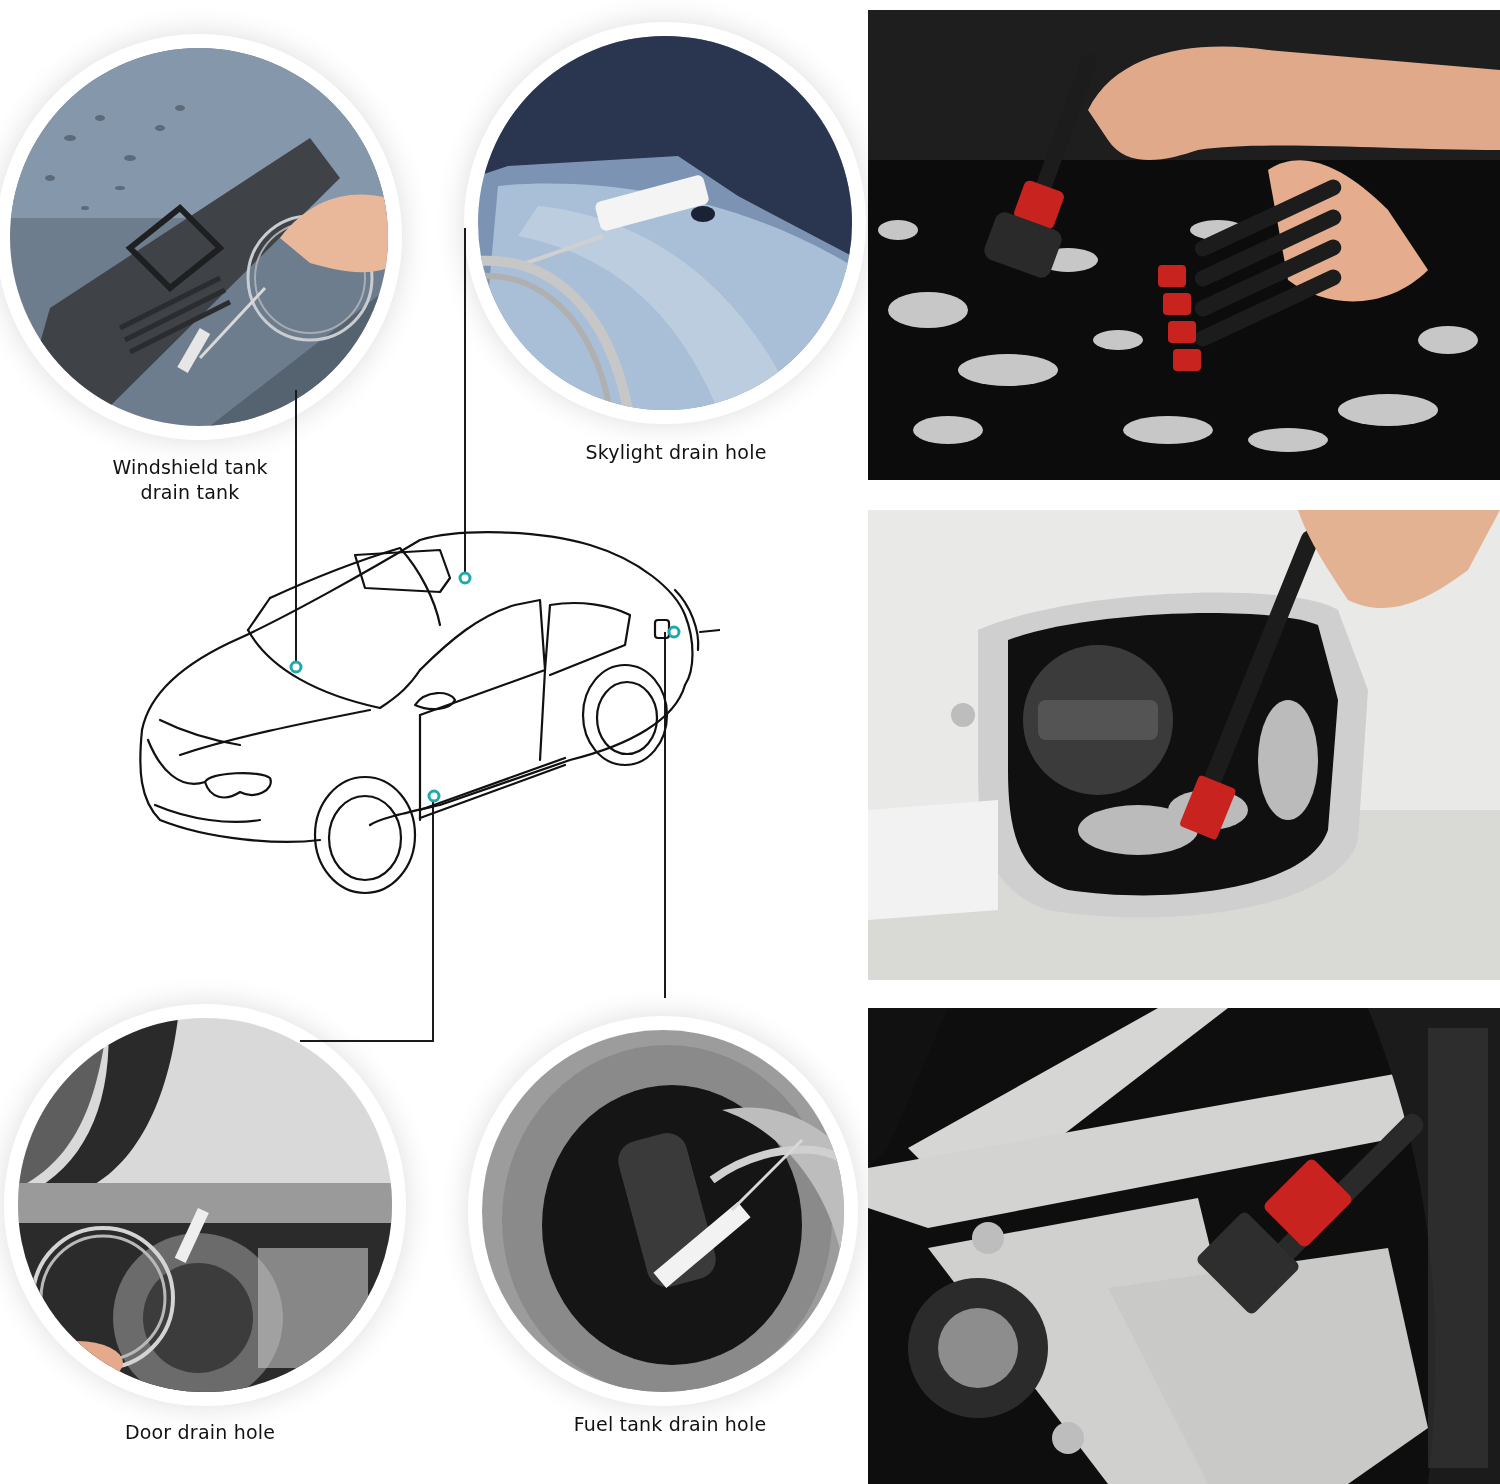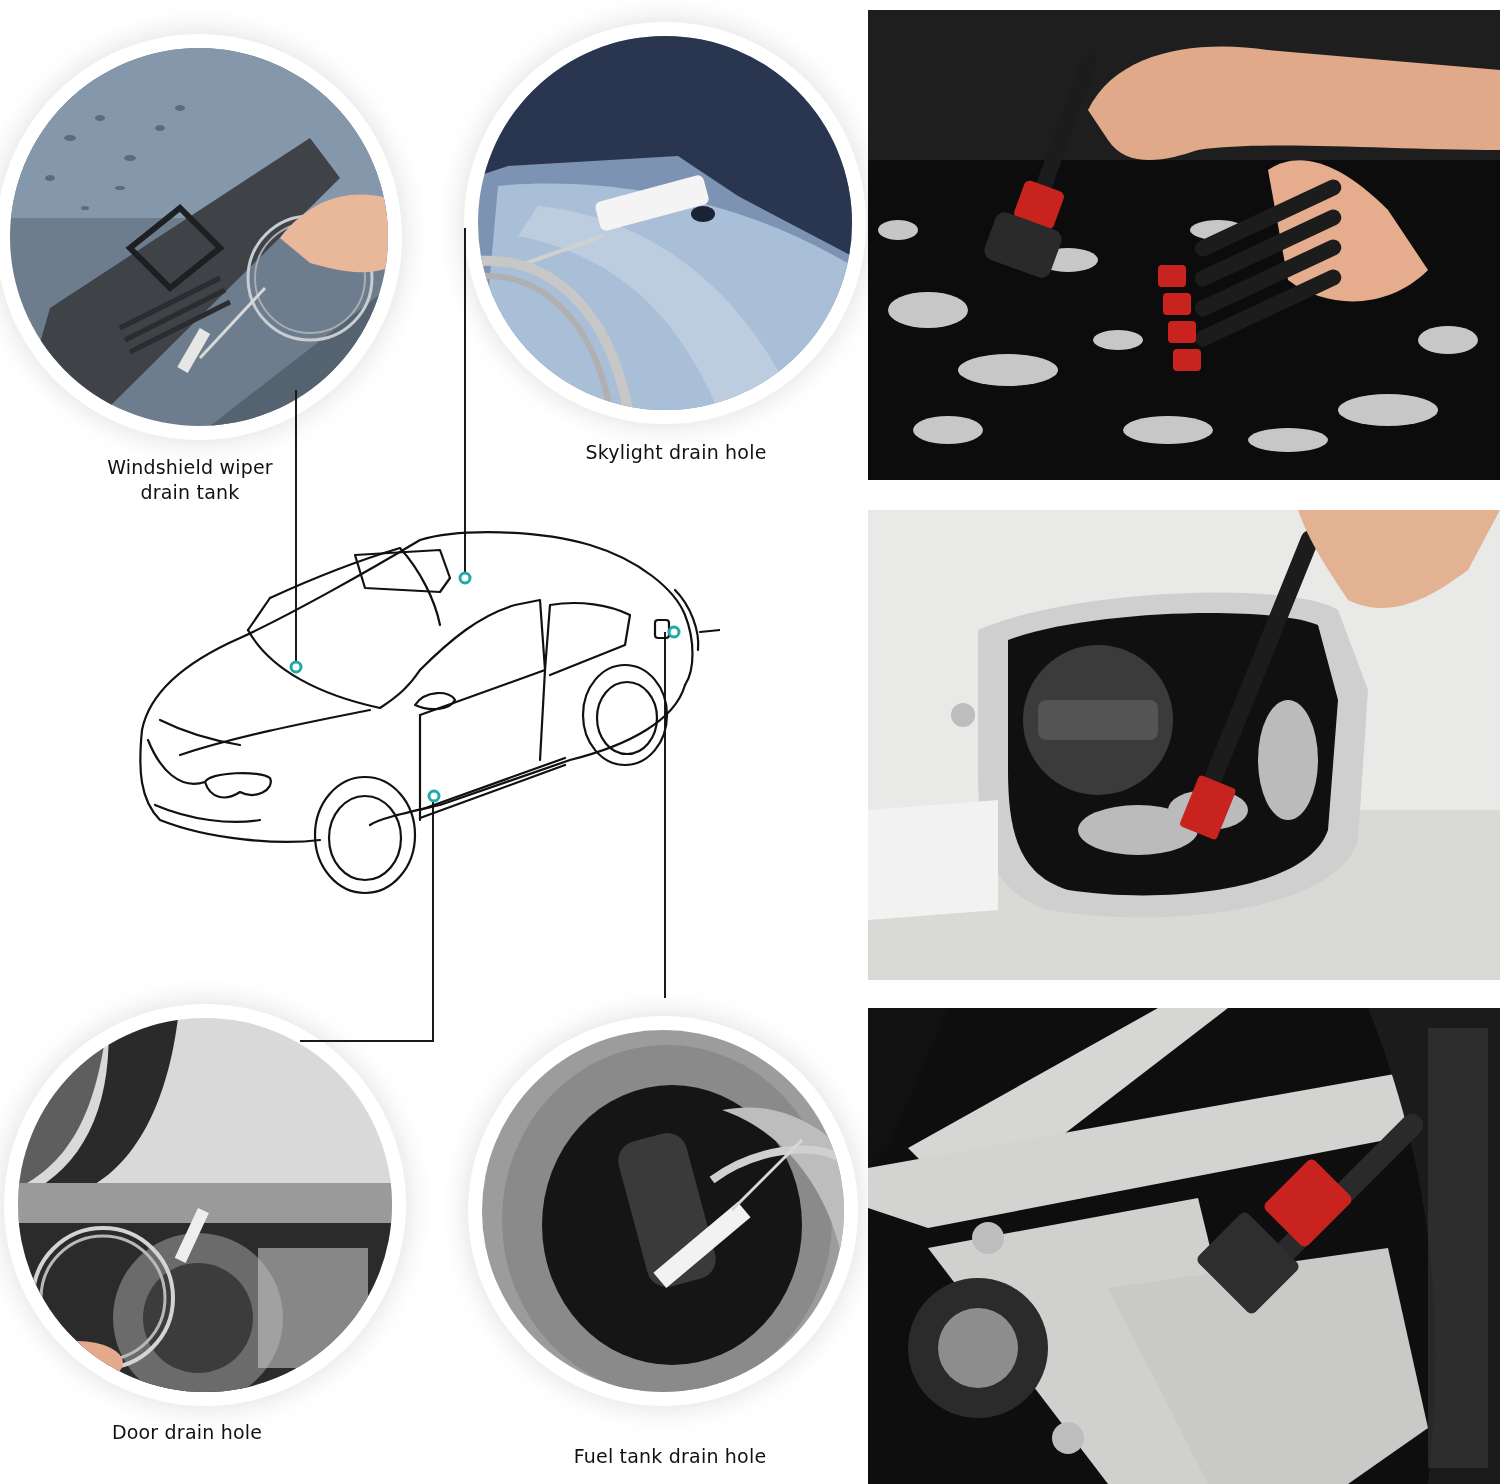--- a/index.html
+++ b/index.html
@@ -44,21 +44,21 @@
     </g>
     <polygon points="200,378 378,240 378,378" fill="#556270"></polygon>
     <circle cx="300" cy="230" r="62" fill="none" stroke="#c9ccd0" stroke-width="3"></circle>
     <circle cx="300" cy="230" r="55" fill="none" stroke="#a9adb2" stroke-width="2"></circle>
     <line x1="255" y1="240" x2="190" y2="310" stroke="#d8d8d8" stroke-width="3"></line>
     <rect x="178" y="280" width="12" height="45" fill="#e6e6e6" transform="rotate(30 184 302)"></rect>
     <path d="M270,190 C300,150 340,140 378,150 L378,220 C350,230 320,220 300,215 Z" fill="#e9b89a"></path>
   </svg>
 </div>
 <div class="label" style="left:70px; top:455px; width:240px;">
-  <div>Windshield wiper</div>
+  <div>Windshield tank</div>
   <div>drain tank</div>
 </div>
 
 <div class="circle" style="left:478px; top:36px; width:374px; height:374px;">
   <svg viewBox="0 0 374 374" preserveAspectRatio="none">
     <rect width="374" height="374" fill="#7d93b3"></rect>
     <polygon points="0,0 374,0 374,220 260,160 200,120 30,130 0,140" fill="#2a3550"></polygon>
     <path d="M20,150 C120,140 260,160 374,230 L374,374 L0,374 Z" fill="#a9bfd8"></path>
     <path d="M60,170 C160,180 260,240 320,374 L240,374 C200,280 140,220 40,200 Z" fill="#c4d3e4" opacity="0.7"></path>
     <ellipse cx="225" cy="178" rx="12" ry="8" fill="#1b2236"></ellipse>
@@ -79,35 +79,35 @@
     <rect x="0" y="205" width="374" height="169" fill="#2b2b2b"></rect>
     <circle cx="180" cy="300" r="85" fill="#6b6b6b"></circle>
     <circle cx="180" cy="300" r="55" fill="#3c3c3c"></circle>
     <rect x="240" y="230" width="110" height="120" fill="#c4c4c4" opacity="0.6"></rect>
     <circle cx="85" cy="280" r="70" fill="none" stroke="#d4d4d4" stroke-width="4"></circle>
     <circle cx="85" cy="280" r="62" fill="none" stroke="#b8b8b8" stroke-width="3"></circle>
     <rect x="168" y="190" width="12" height="55" fill="#eeeeee" transform="rotate(25 174 217)"></rect>
     <ellipse cx="60" cy="345" rx="45" ry="22" fill="#e5a98c"></ellipse>
   </svg>
 </div>
-<div class="label" style="left:67px; top:1420px; width:240px;">Door drain hole</div>
+<div class="label" style="left:80px; top:1420px; width:240px;">Door drain hole</div>
 
 <div class="circle" style="left:482px; top:1030px; width:362px; height:362px;">
   <svg viewBox="0 0 362 362" preserveAspectRatio="none">
     <rect width="362" height="362" fill="#9c9c9c"></rect>
     <ellipse cx="185" cy="190" rx="165" ry="175" fill="#8a8a8a"></ellipse>
     <ellipse cx="190" cy="195" rx="130" ry="140" fill="#151515"></ellipse>
     <rect x="150" y="105" width="70" height="150" rx="20" fill="#3a3a3a" transform="rotate(-15 185 180)"></rect>
     <path d="M240,80 C300,100 350,160 362,240 L362,120 C330,90 290,70 240,80 Z" fill="#bdbdbd"></path>
     <path d="M230,150 C270,120 330,110 362,130" fill="none" stroke="#d0d0d0" stroke-width="8"></path>
     <rect x="165" y="205" width="110" height="20" fill="#f2f2f2" transform="rotate(-40 220 215)"></rect>
     <line x1="250" y1="180" x2="320" y2="110" stroke="#d8d8d8" stroke-width="3"></line>
   </svg>
 </div>
-<div class="label" style="left:540px; top:1412px; width:260px;margin-top:32px;">Fuel tank drain hole</div>
+<div class="label" style="left:540px; top:1412px; width:260px;">Fuel tank drain hole</div>
 
 <div class="leader" style="left:295px; top:390px; width:2px; height:275px;"></div>
 <div class="leader" style="left:464px; top:228px; width:2px; height:345px;"></div>
 <div class="leader" style="left:432px; top:796px; width:2px; height:246px;"></div>
 <div class="leader" style="left:300px; top:1040px; width:134px; height:2px;"></div>
 <div class="leader" style="left:664px; top:632px; width:2px; height:366px;"></div>
 
 <div class="diagram">
   <svg viewBox="0 0 600 380" width="600" height="380">
     <g fill="none" stroke="#111" stroke-width="2.2" stroke-linejoin="round" stroke-linecap="round">

